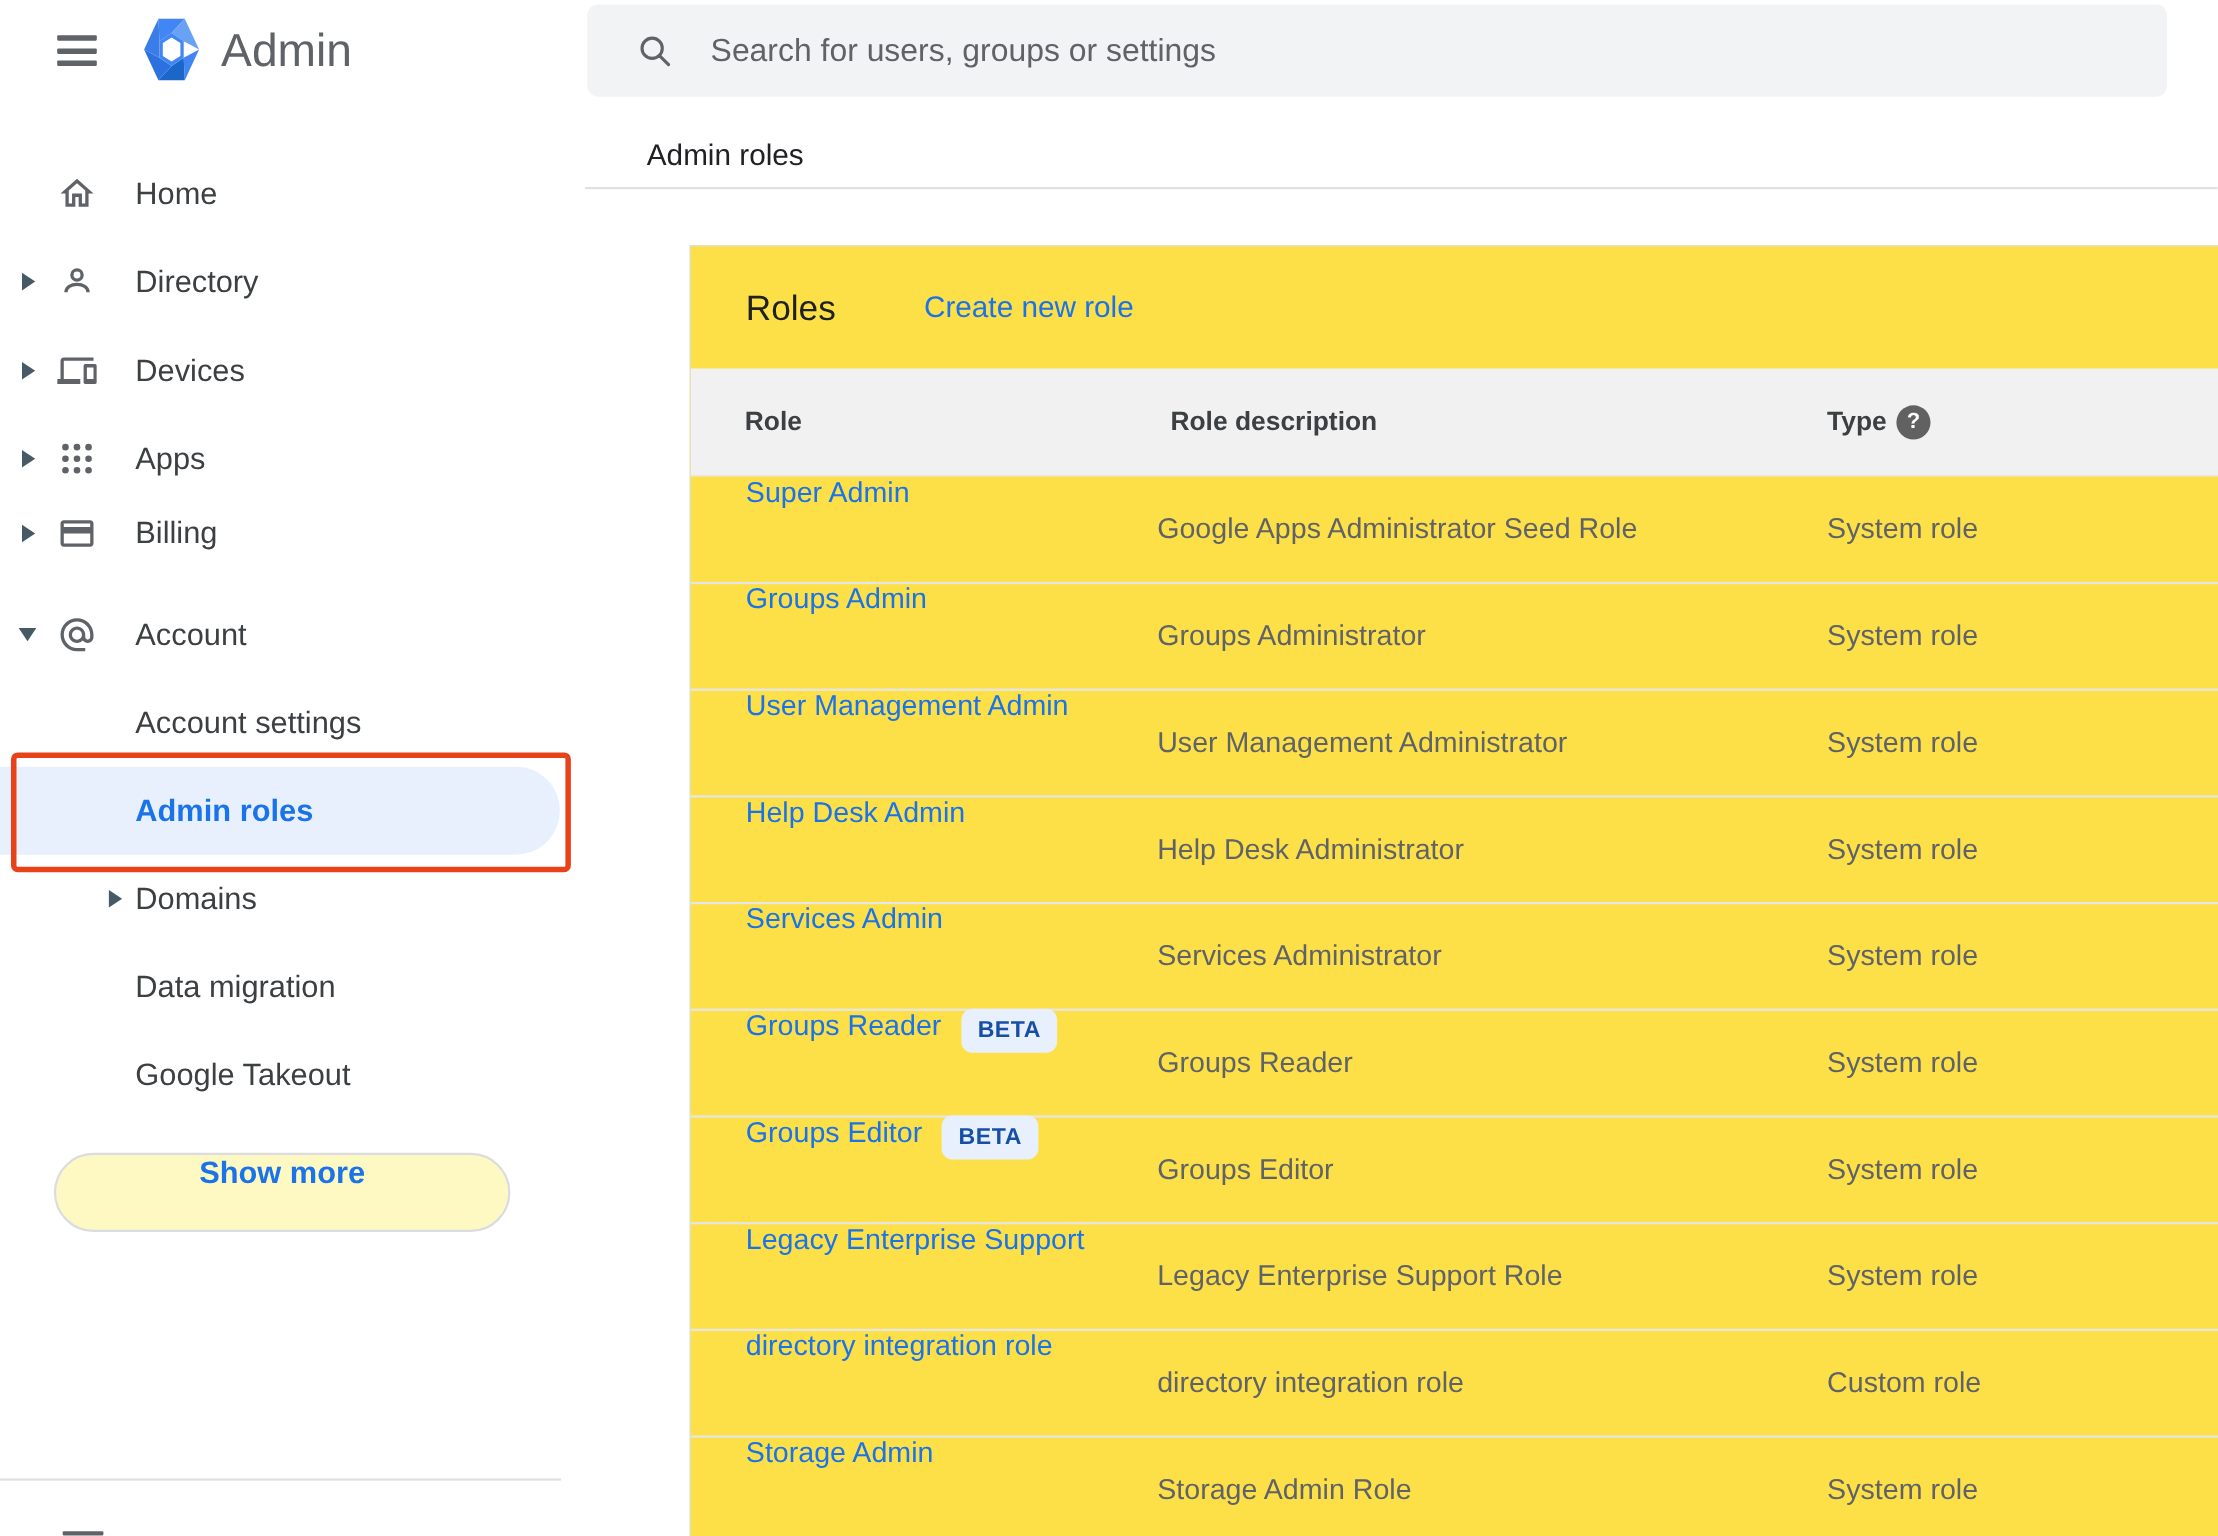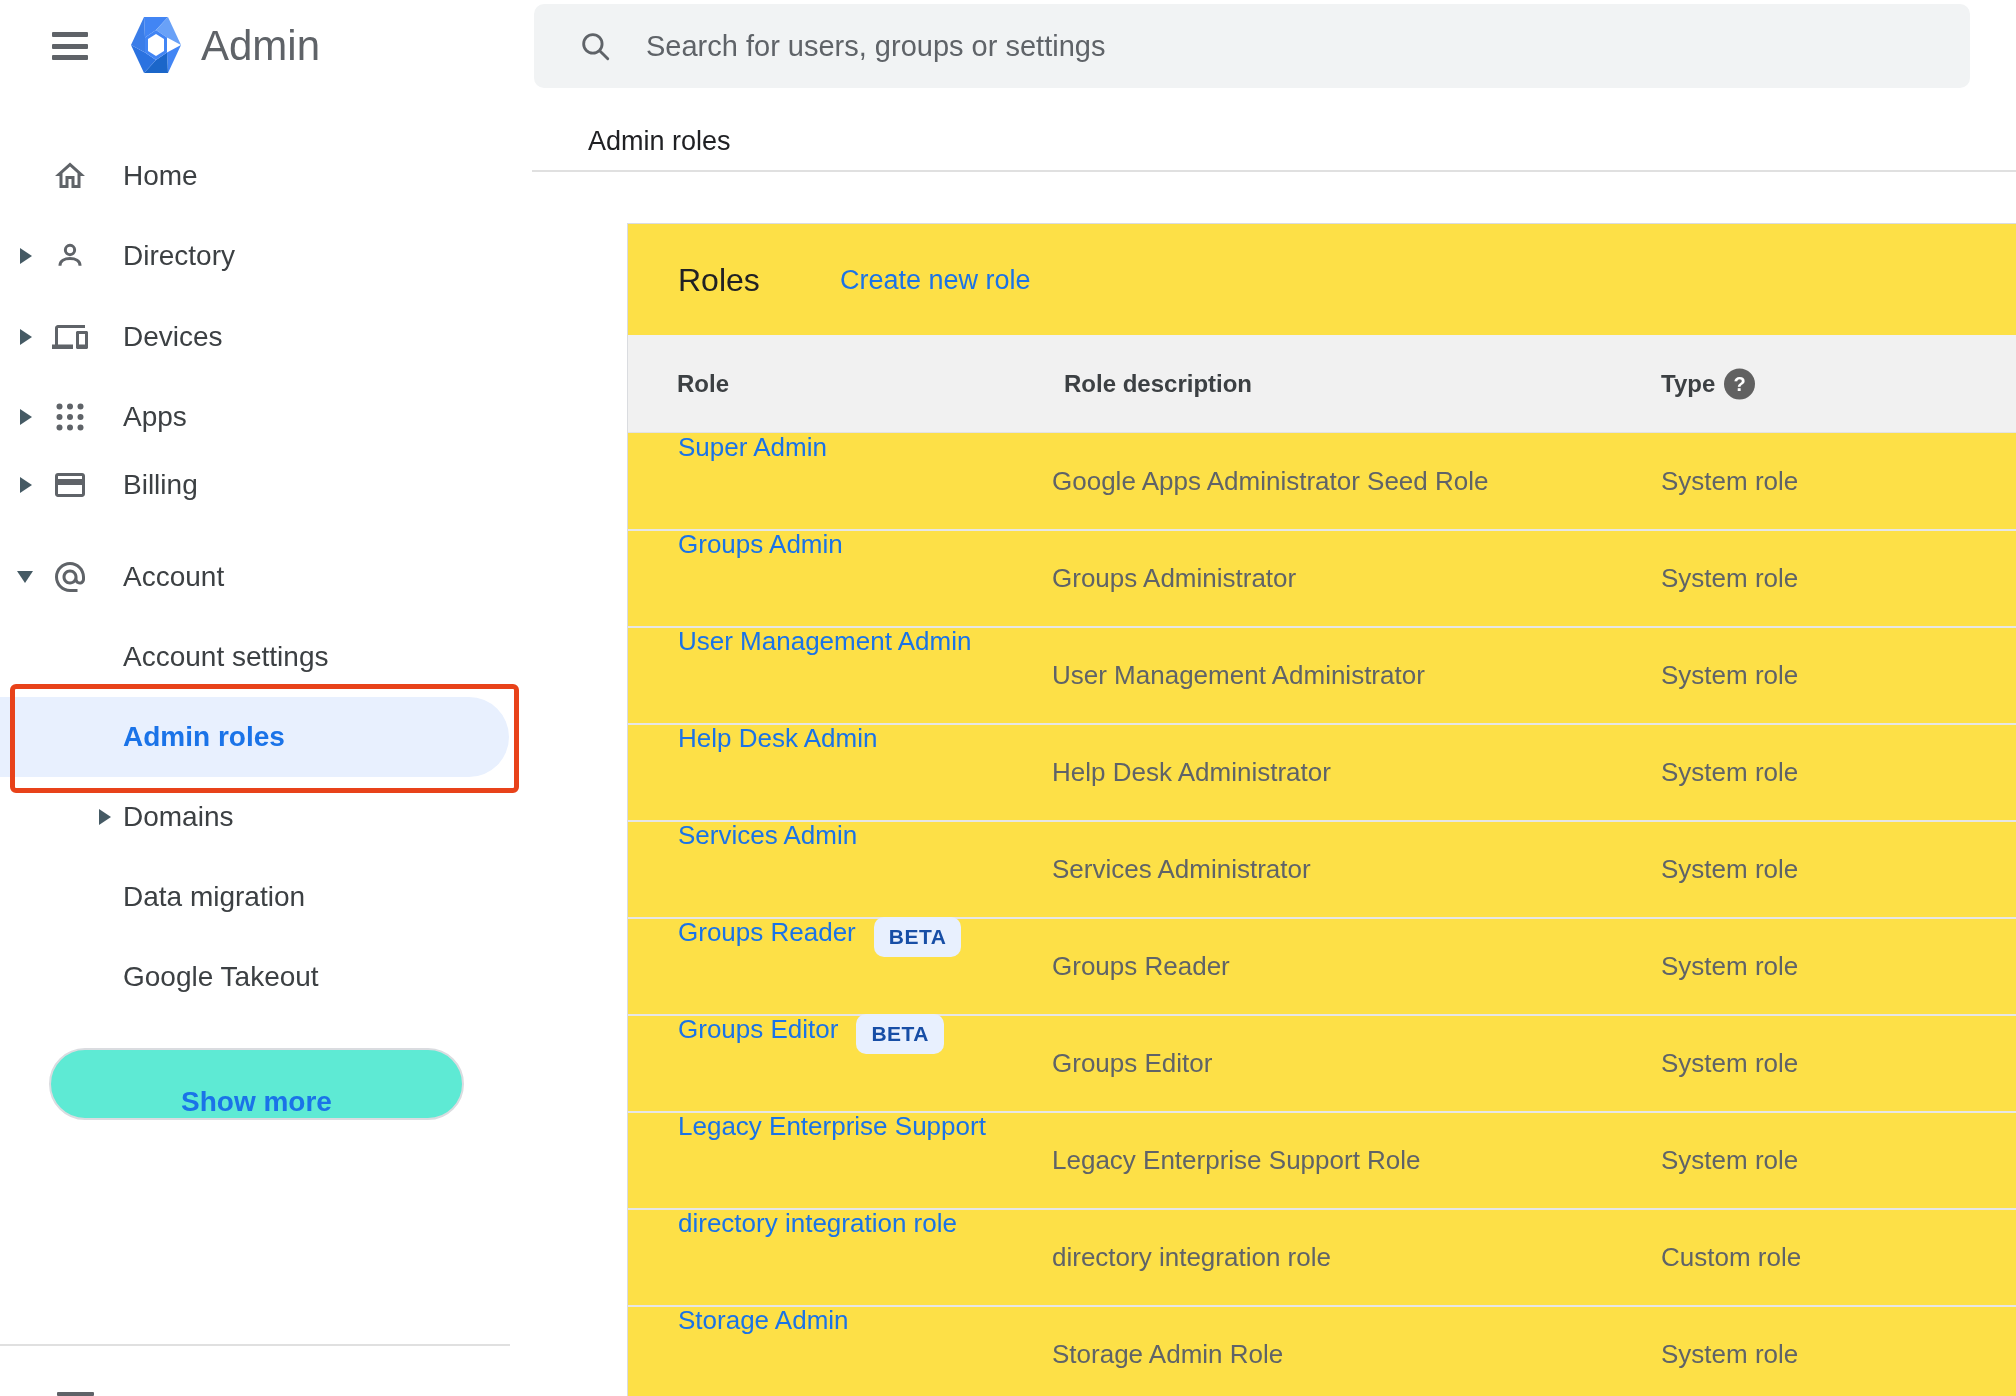--- a/index.html
+++ b/index.html
@@ -37,21 +37,21 @@
   .sicon { position:absolute; left:52px; width:36px; height:36px; }
   .sicon svg { width:36px; height:36px; fill:#5f6368; }
   .sicon.stroke svg { fill:none; stroke:#5f6368; stroke-width:2; }
 
   #selected-pill { left:0; top:697px; width:509px; height:80px; background:#e8f0fe; border-radius:0 40px 40px 0; }
   #selected-pill .label { position:absolute; left:123px; top:50%; transform:translateY(-50%);
                           font-size:28px; font-weight:bold; color:#1a73e8; }
   #annotation-box { left:10px; top:684px; width:499px; height:99px; border:5px solid #e8421a; border-radius:6px; pointer-events:none; }
 
   #show-more { left:49px; top:1048px; width:411px; height:68px; border:2px solid #dadce0; border-radius:36px;
-               display:flex; align-items:flex-end; justify-content:center; cursor:pointer; background:#5eead4; }
+               display:flex; align-items:flex-start; justify-content:center; cursor:pointer; background:#fef9c3; }
   #show-more span { font-size:28px; font-weight:bold; color:#1a73e8; }
 
   #sidebar-bottom-divider { left:0; top:1344px; width:510px; height:2px; background:#e0e0e0; }
   #partial-icon { left:57px; top:1392px; width:37px; height:4px; background:#5f6368; border-radius:1px; }
 
   
   #roles-card { left:627px; top:223px; width:1389px; height:1173px; background:#fde047;
                 border-top:1px solid #dadce0; border-left:1px solid #dadce0; }
   #card-header { position:absolute; left:0; top:0; width:100%; height:111px; }
   #roles-title { position:absolute; left:50px; top:50%; transform:translateY(-50%);

